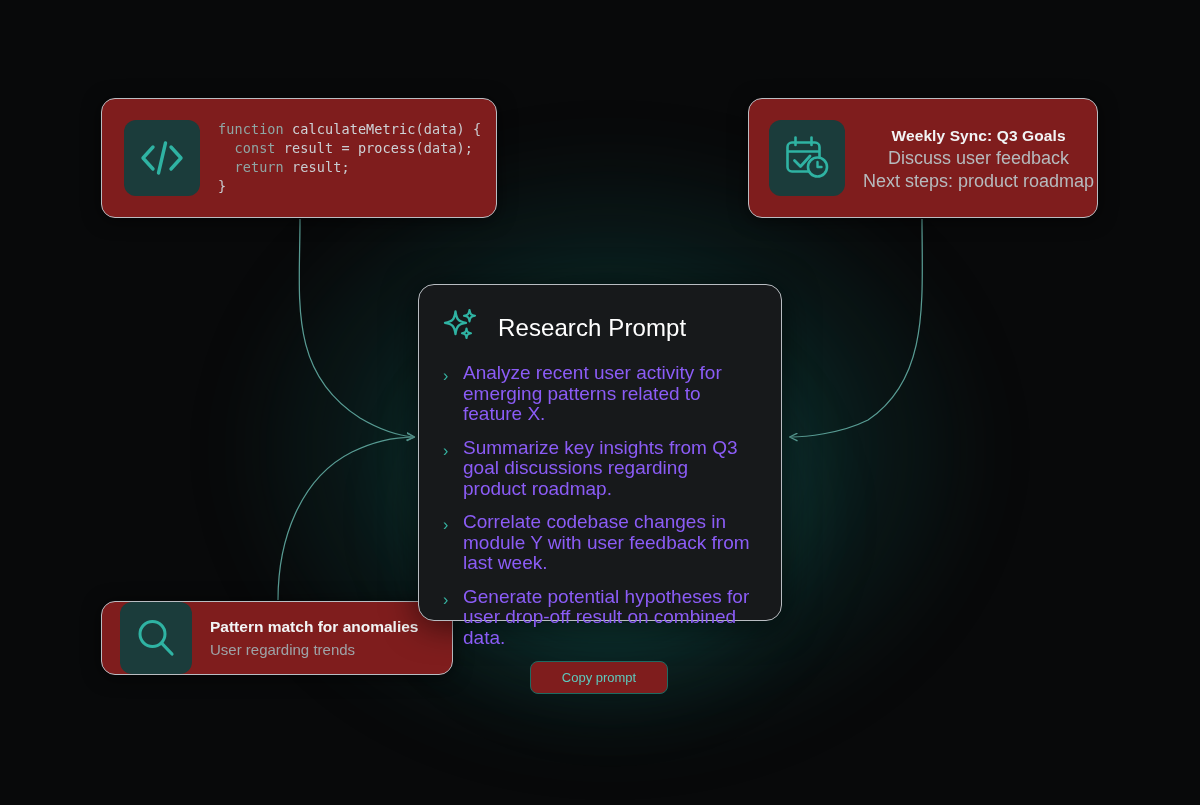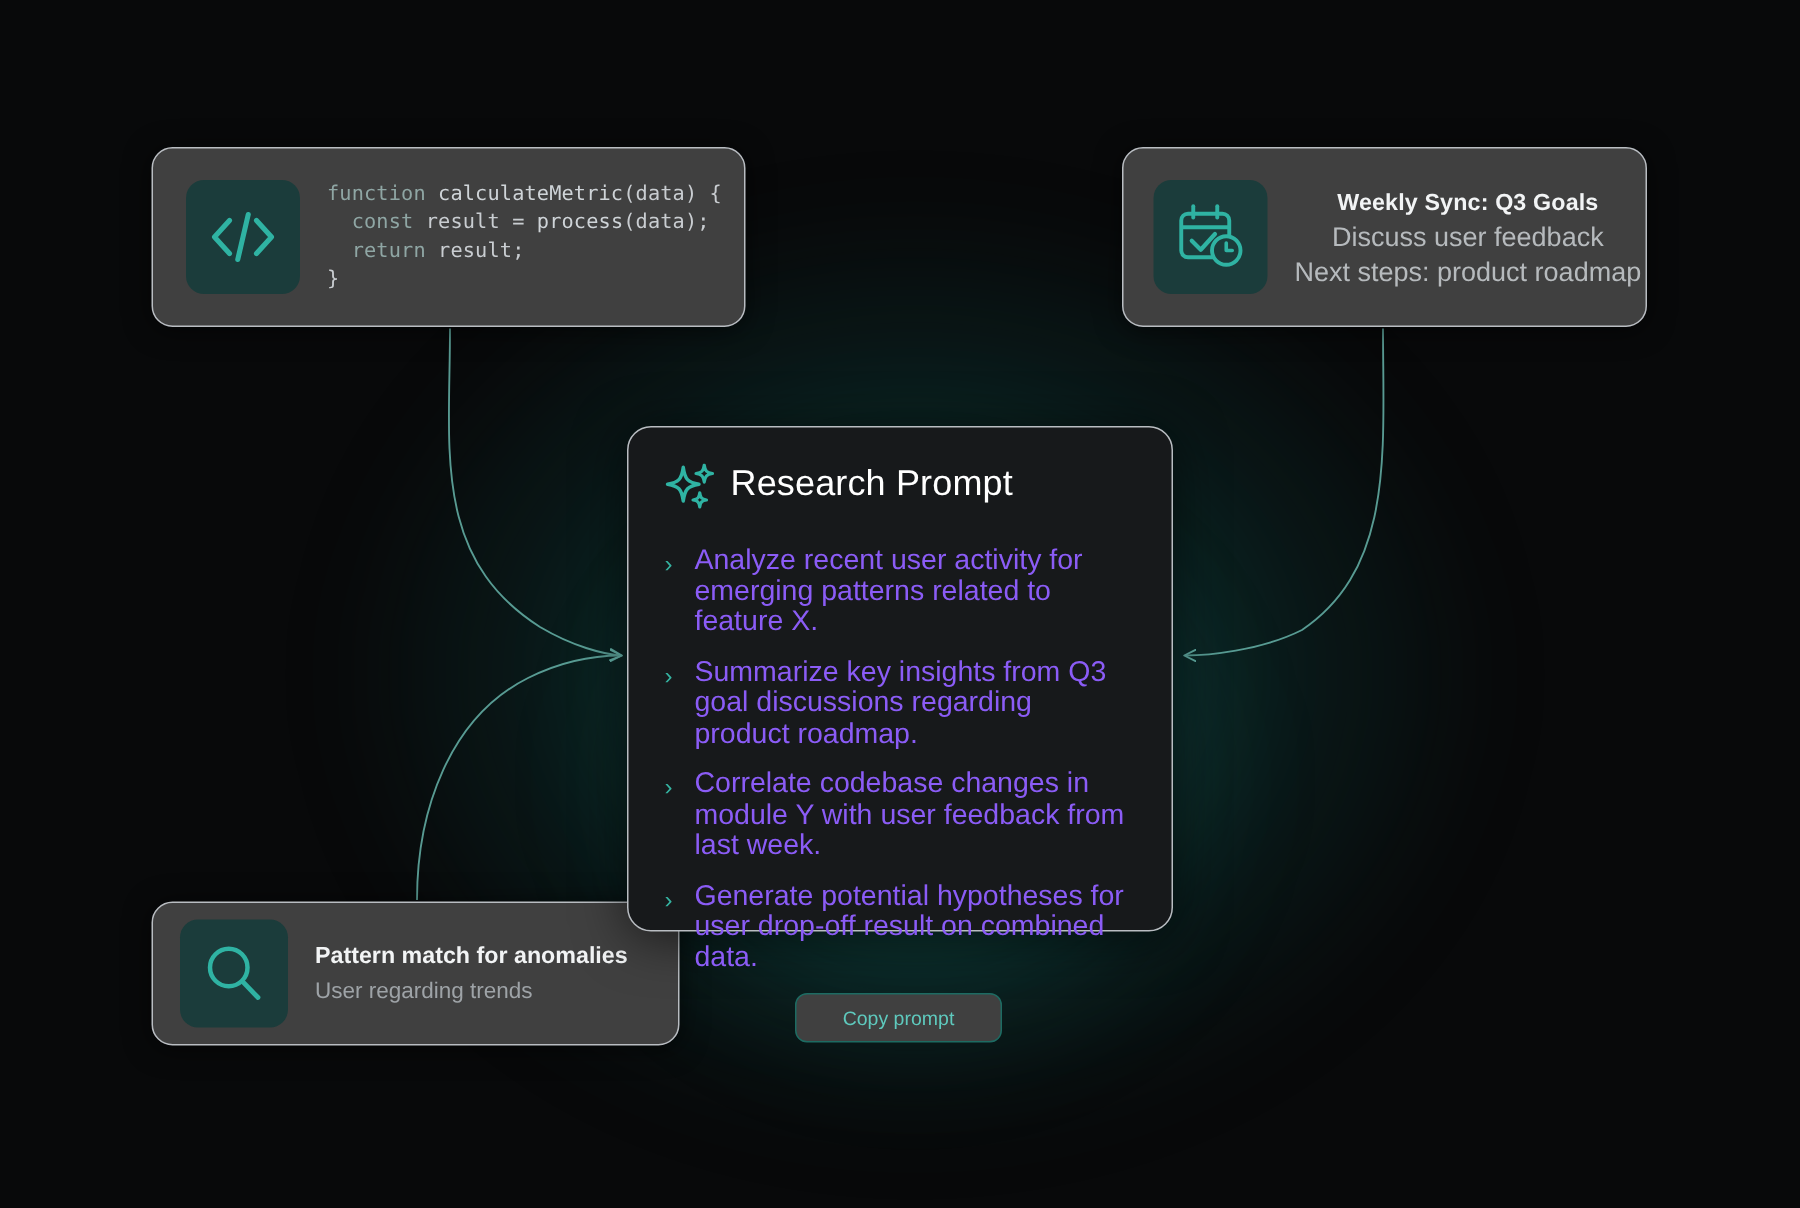--- a/index.html
+++ b/index.html
@@ -49,21 +49,21 @@
   
   #wires {
     position:absolute; left:0; top:0;
     width:1200px; height:805px;
     pointer-events:none;
   }
 
   
   .card {
     position:absolute;
-    background:#404040;
+    background:#7f1d1d;
     border:1.5px solid #b9bdc2;
     border-radius:14px;
     box-shadow:0 2px 18px rgba(0,0,0,0.55);
   }
 
   
   .tile {
     width:76px; height:76px;
     border-radius:12px;
     background:#1b3c3b;
@@ -105,39 +105,39 @@
     font-size:15.5px; color:#f2f4f5; font-weight:bold;
     line-height:23px; letter-spacing:0.1px;
   }
   .meet-line {
     font-size:18px; color:#b6babd; line-height:23px;
   }
 
   
   #search-card {
     left:101px; top:601px;
-    width:352px; height:96px;
+    width:352px; height:74px;
     display:flex; align-items:center;
     padding:0 0 0 18px;
     gap:18px;
   }
   .search-title { font-size:15.5px; color:#f2f4f5; font-weight:bold; line-height:23px; }
   .search-sub   { font-size:15px;   color:#9ea3a7; line-height:23px; }
 
   
   #prompt-card {
     left:418px; top:284px;
     width:364px; height:337px;
     background:#17191b;
     border-radius:16px;
     padding:24px 26px 0 24px;
     box-shadow:0 4px 34px rgba(0,0,0,0.6);
   }
   .prompt-head {
-    display:flex; gap:8px;
+    display:flex; align-items:center; gap:19px;
     margin-bottom:16px;
   }
   .prompt-title {
     font-size:24px; color:#ffffff; font-weight:normal;
     letter-spacing:0.1px;
   }
   ul.prompt-list { list-style:none; }
   ul.prompt-list li {
     display:flex; gap:9px;
     margin-bottom:13px;
@@ -147,21 +147,21 @@
     color:#35b3a1;
   }
   .ptxt {
     font-size:19px; line-height:20.5px; color:#8b5cf6;
     max-width:292px;
   }
   .btn-row { display:flex; justify-content:center; margin-top:5px; }
   #copy-btn {
     border:1px solid #1d6b62;
     border-radius:8px;
-    background:#404040;
+    background:#7f1d1d;
     color:#5ec9bd;
     font-size:13px;
     padding:8px 31px;
     font-family:"Liberation Sans", sans-serif;
     cursor:pointer;
   }
 </style>
 </head>
 <body>
 

